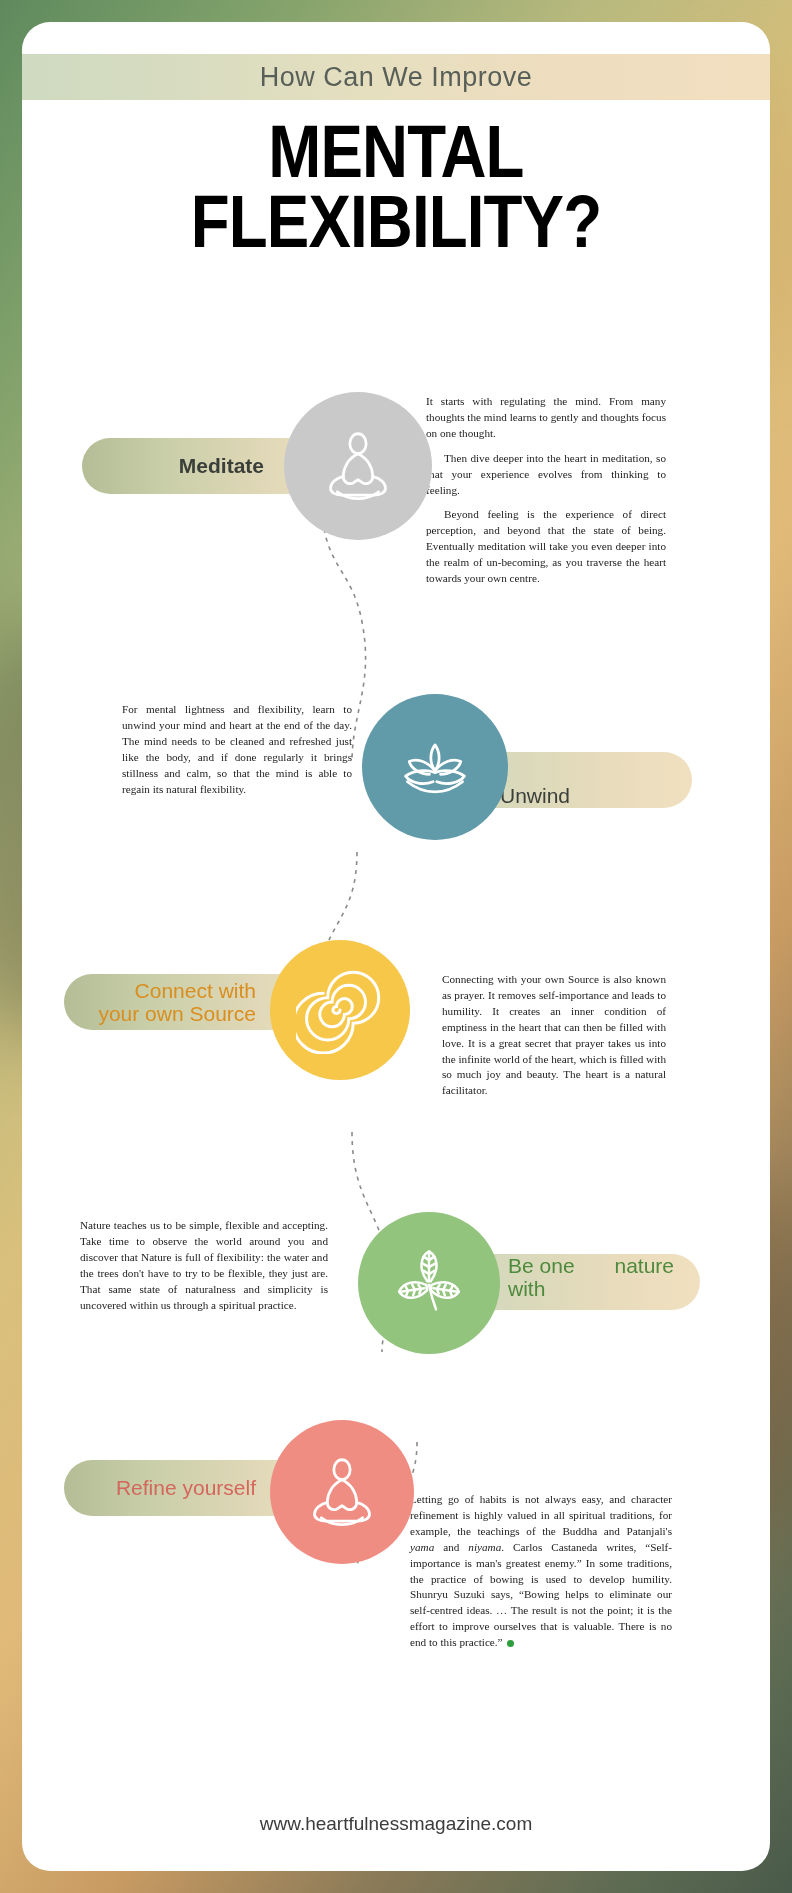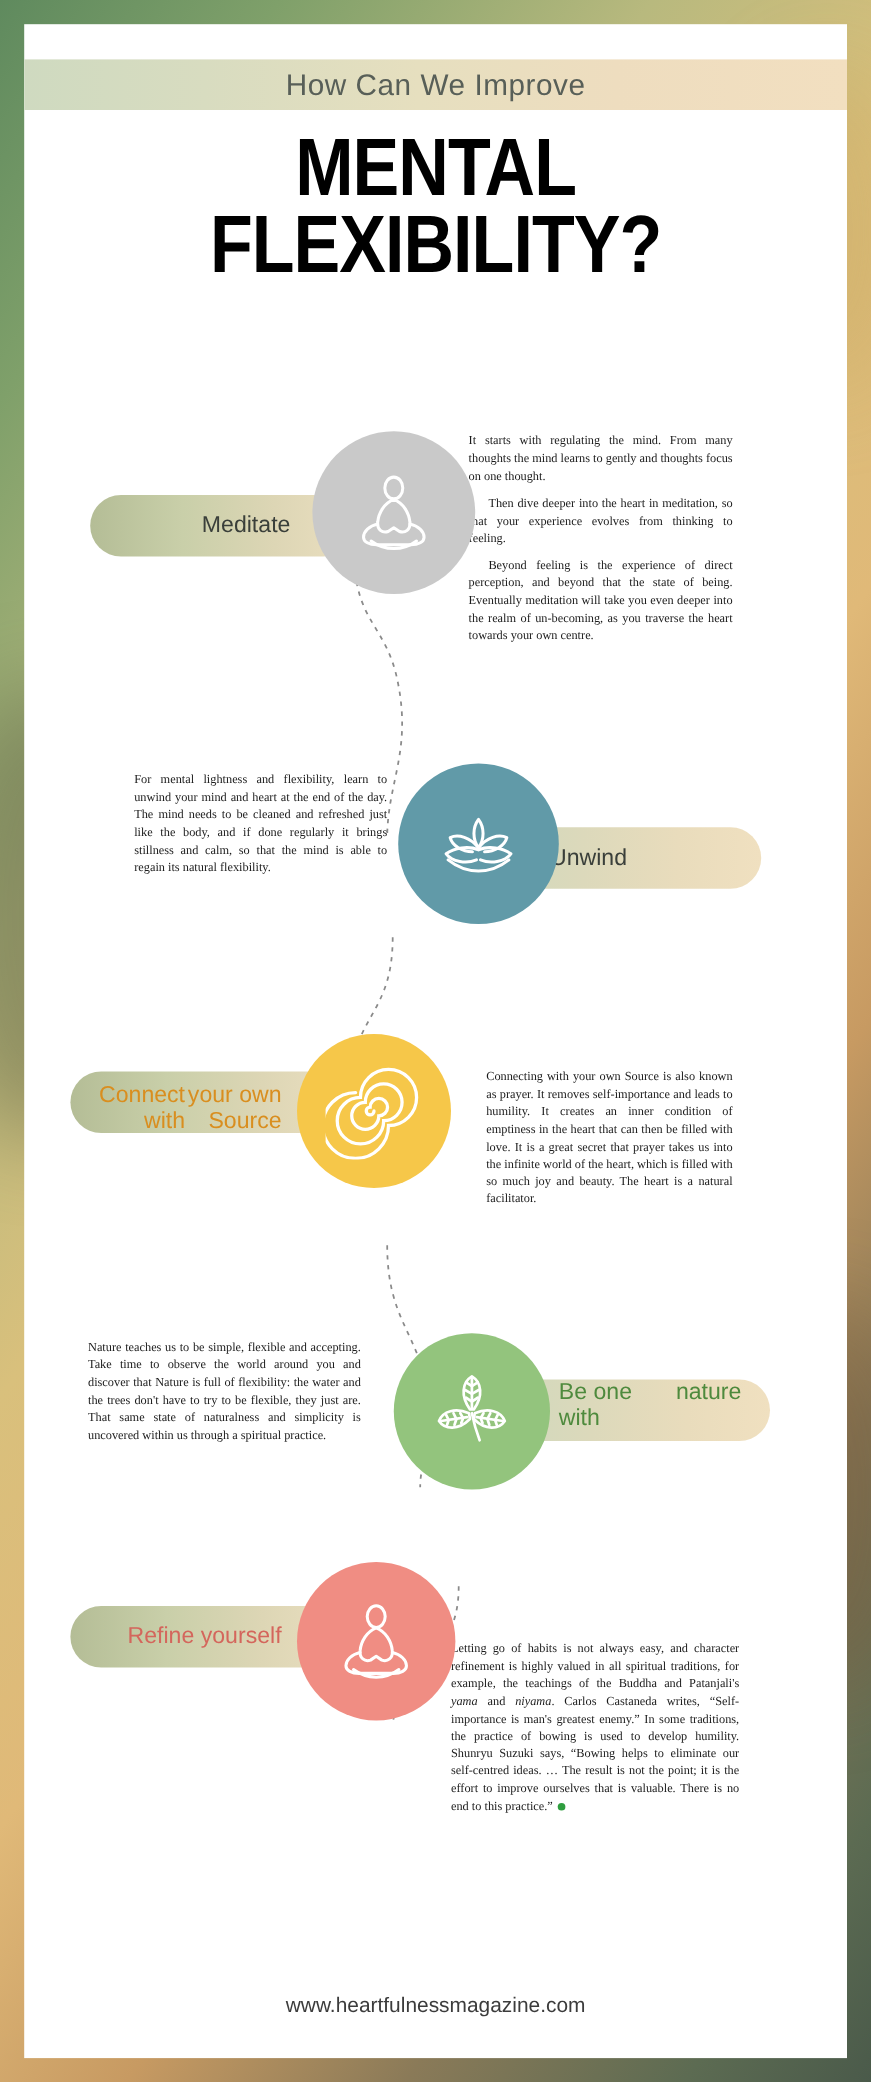--- a/index.html
+++ b/index.html
@@ -18,20 +18,21 @@
   .bg-b1 { left:-60px; top:620px; width:200px; height:420px; background:#33402f; }
   .bg-b2 { right:-40px; top:1180px; width:160px; height:360px; background:#6b4f33; }
   .bg-b3 { right:-30px; top:60px;  width:140px; height:300px; background:#c9a25c; }
 
   .card {
     position:absolute;
     left:22px; top:22px;
     width:748px; height:1849px;
     background:#ffffff;
     overflow:hidden;
+    border-radius:28px;
   }
 
   
   .header-band {
     position:absolute; left:0; top:32px; width:100%; height:46px;
     background: linear-gradient(90deg, #cfdac0 0%, #d8dcc0 22%, #e6dfbf 48%, #eeddbf 72%, #f2dfc0 100%);
   }
   .header-title {
     position:absolute; left:0; top:32px; width:100%; height:46px;
     display:flex; align-items:center; justify-content:center;
@@ -69,20 +70,21 @@
     border-radius:28px;
     display:flex; align-items:center;
     font-size:21px;
     line-height:1.12;
     z-index:2;
   }
   .label-pill.right-of {
     padding-left:58px; padding-right:26px;
     justify-content:flex-start;
     background: linear-gradient(90deg,#cfd9bd 0%, #dcd9bb 35%, #e9dcbc 70%, #f0e0c0 100%);
+    align-items: flex-end;
   }
   .label-pill.left-of {
     padding-right:58px; padding-left:26px;
     justify-content:flex-end; text-align:right;
     background: linear-gradient(90deg,#b4bd96 0%, #c9cfa9 35%, #ddd6b5 70%, #ebdfc0 100%);
   }
 
   .body-text {
     position:absolute;
     font-family:"Liberation Serif", serif;
@@ -128,21 +130,21 @@
 
   <svg class="path-svg" viewBox="0 0 748 1849">
     <path d="M 300 480 C 300 545, 330 545, 340 600 C 352 662, 330 690, 330 740" fill="none" stroke="#8a8a8a" stroke-width="1.6" stroke-dasharray="4 5"></path>
     <path d="M 335 830 C 335 900, 300 900, 295 965" fill="none" stroke="#8a8a8a" stroke-width="1.6" stroke-dasharray="4 5"></path>
     <path d="M 330 1110 C 330 1180, 360 1190, 368 1250 C 375 1300, 360 1300, 360 1330" fill="none" stroke="#8a8a8a" stroke-width="1.6" stroke-dasharray="4 5"></path>
     <path d="M 395 1420 C 395 1490, 345 1480, 335 1545" fill="none" stroke="#8a8a8a" stroke-width="1.6" stroke-dasharray="4 5"></path>
   </svg>
 
   <div class="section" style="top:0">
 
-    <div class="label-pill left-of" style="left:60px; top:428px; width:240px; color:#3a3f3a;">
+    <div class="label-pill left-of" style="left:60px; top:416px; width:240px; color:#3a3f3a;font-weight:bold;">
       <span>Meditate</span>
     </div>
 
     <div class="bubble" style="left:262px; top:370px; width:148px; height:148px; background:#c9c9c9;">
       <svg width="86" height="86" viewBox="0 0 100 100">
         <g fill="none" stroke="#ffffff" stroke-width="3.2" stroke-linecap="round" stroke-linejoin="round">
           <ellipse cx="50" cy="24" rx="9.5" ry="11.5"></ellipse>
           <path d="M50 36 C40 40, 34 50, 33 60 C32 68, 38 72, 44 70 L50 66 L56 70 C62 72, 68 68, 67 60 C66 50, 60 40, 50 36 Z"></path>
           <path d="M33 62 C24 64, 18 70, 18 76 C18 81, 24 84, 32 84 L68 84 C76 84, 82 81, 82 76 C82 70, 76 64, 67 62"></path>
           <path d="M26 80 C34 86, 42 88, 50 88 C58 88, 66 86, 74 80"></path>
@@ -176,21 +178,21 @@
           <path d="M50 56 C40 52, 26 54, 18 60 C24 68, 38 70, 48 66"></path>
           <path d="M50 56 C60 52, 74 54, 82 60 C76 68, 62 70, 52 66"></path>
           <path d="M20 66 C30 74, 40 77, 50 77 C60 77, 70 74, 80 66"></path>
         </g>
       </svg>
     </div>
   </div>
 
   <div class="section" style="top:0">
 
-    <div class="label-pill left-of" style="left:42px; top:952px; width:250px; color:#d98e1f; align-items:flex-end; justify-content:center; line-height:1.1;">
+    <div class="label-pill left-of" style="left:42px; top:952px; width:250px; color:#d98e1f; flex-direction:column; align-items:flex-end; justify-content:center; line-height:1.1;">
       <span>Connect with</span>
       <span>your own Source</span>
     </div>
 
     <div class="bubble" style="left:248px; top:918px; width:140px; height:140px; background:#f6c749;">
       <svg width="88" height="88" viewBox="0 0 100 100">
         <path d="M50 50
                  m0 0
                  a4 4 0 1 1 -4 -4
                  a9 9 0 1 1 9 9

